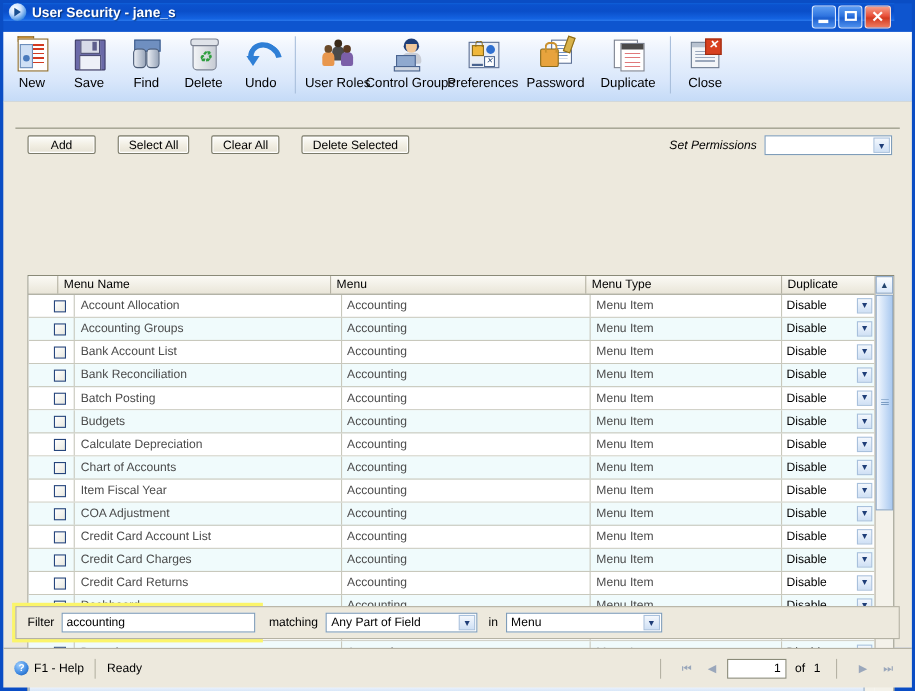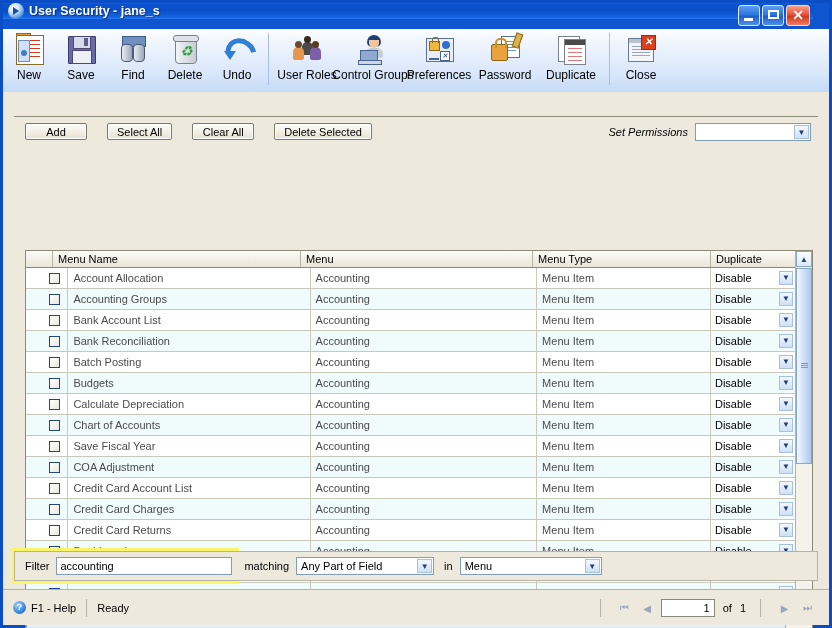--- a/index.html
+++ b/index.html
@@ -489,21 +489,21 @@
             </div>
             <div class="cell c-name">Chart of Accounts</div>
             <div class="cell c-menu">Accounting</div>
             <div class="cell c-type">Menu Item</div>
             <div class="cell c-perm"><span>Disable</span><span class="carrow2">▼</span></div>
           </div>
           <div class="row">
             <div class="cell c-chk">
               <span class="cbx"></span>
             </div>
-            <div class="cell c-name">Save Fiscal Year</div>
+            <div class="cell c-name">Item Fiscal Year</div>
             <div class="cell c-menu">Accounting</div>
             <div class="cell c-type">Menu Item</div>
             <div class="cell c-perm"><span>Disable</span><span class="carrow2">▼</span></div>
           </div>
           <div class="row alt">
             <div class="cell c-chk">
               <span class="cbx"></span>
             </div>
             <div class="cell c-name">COA Adjustment</div>
             <div class="cell c-menu">Accounting</div>

